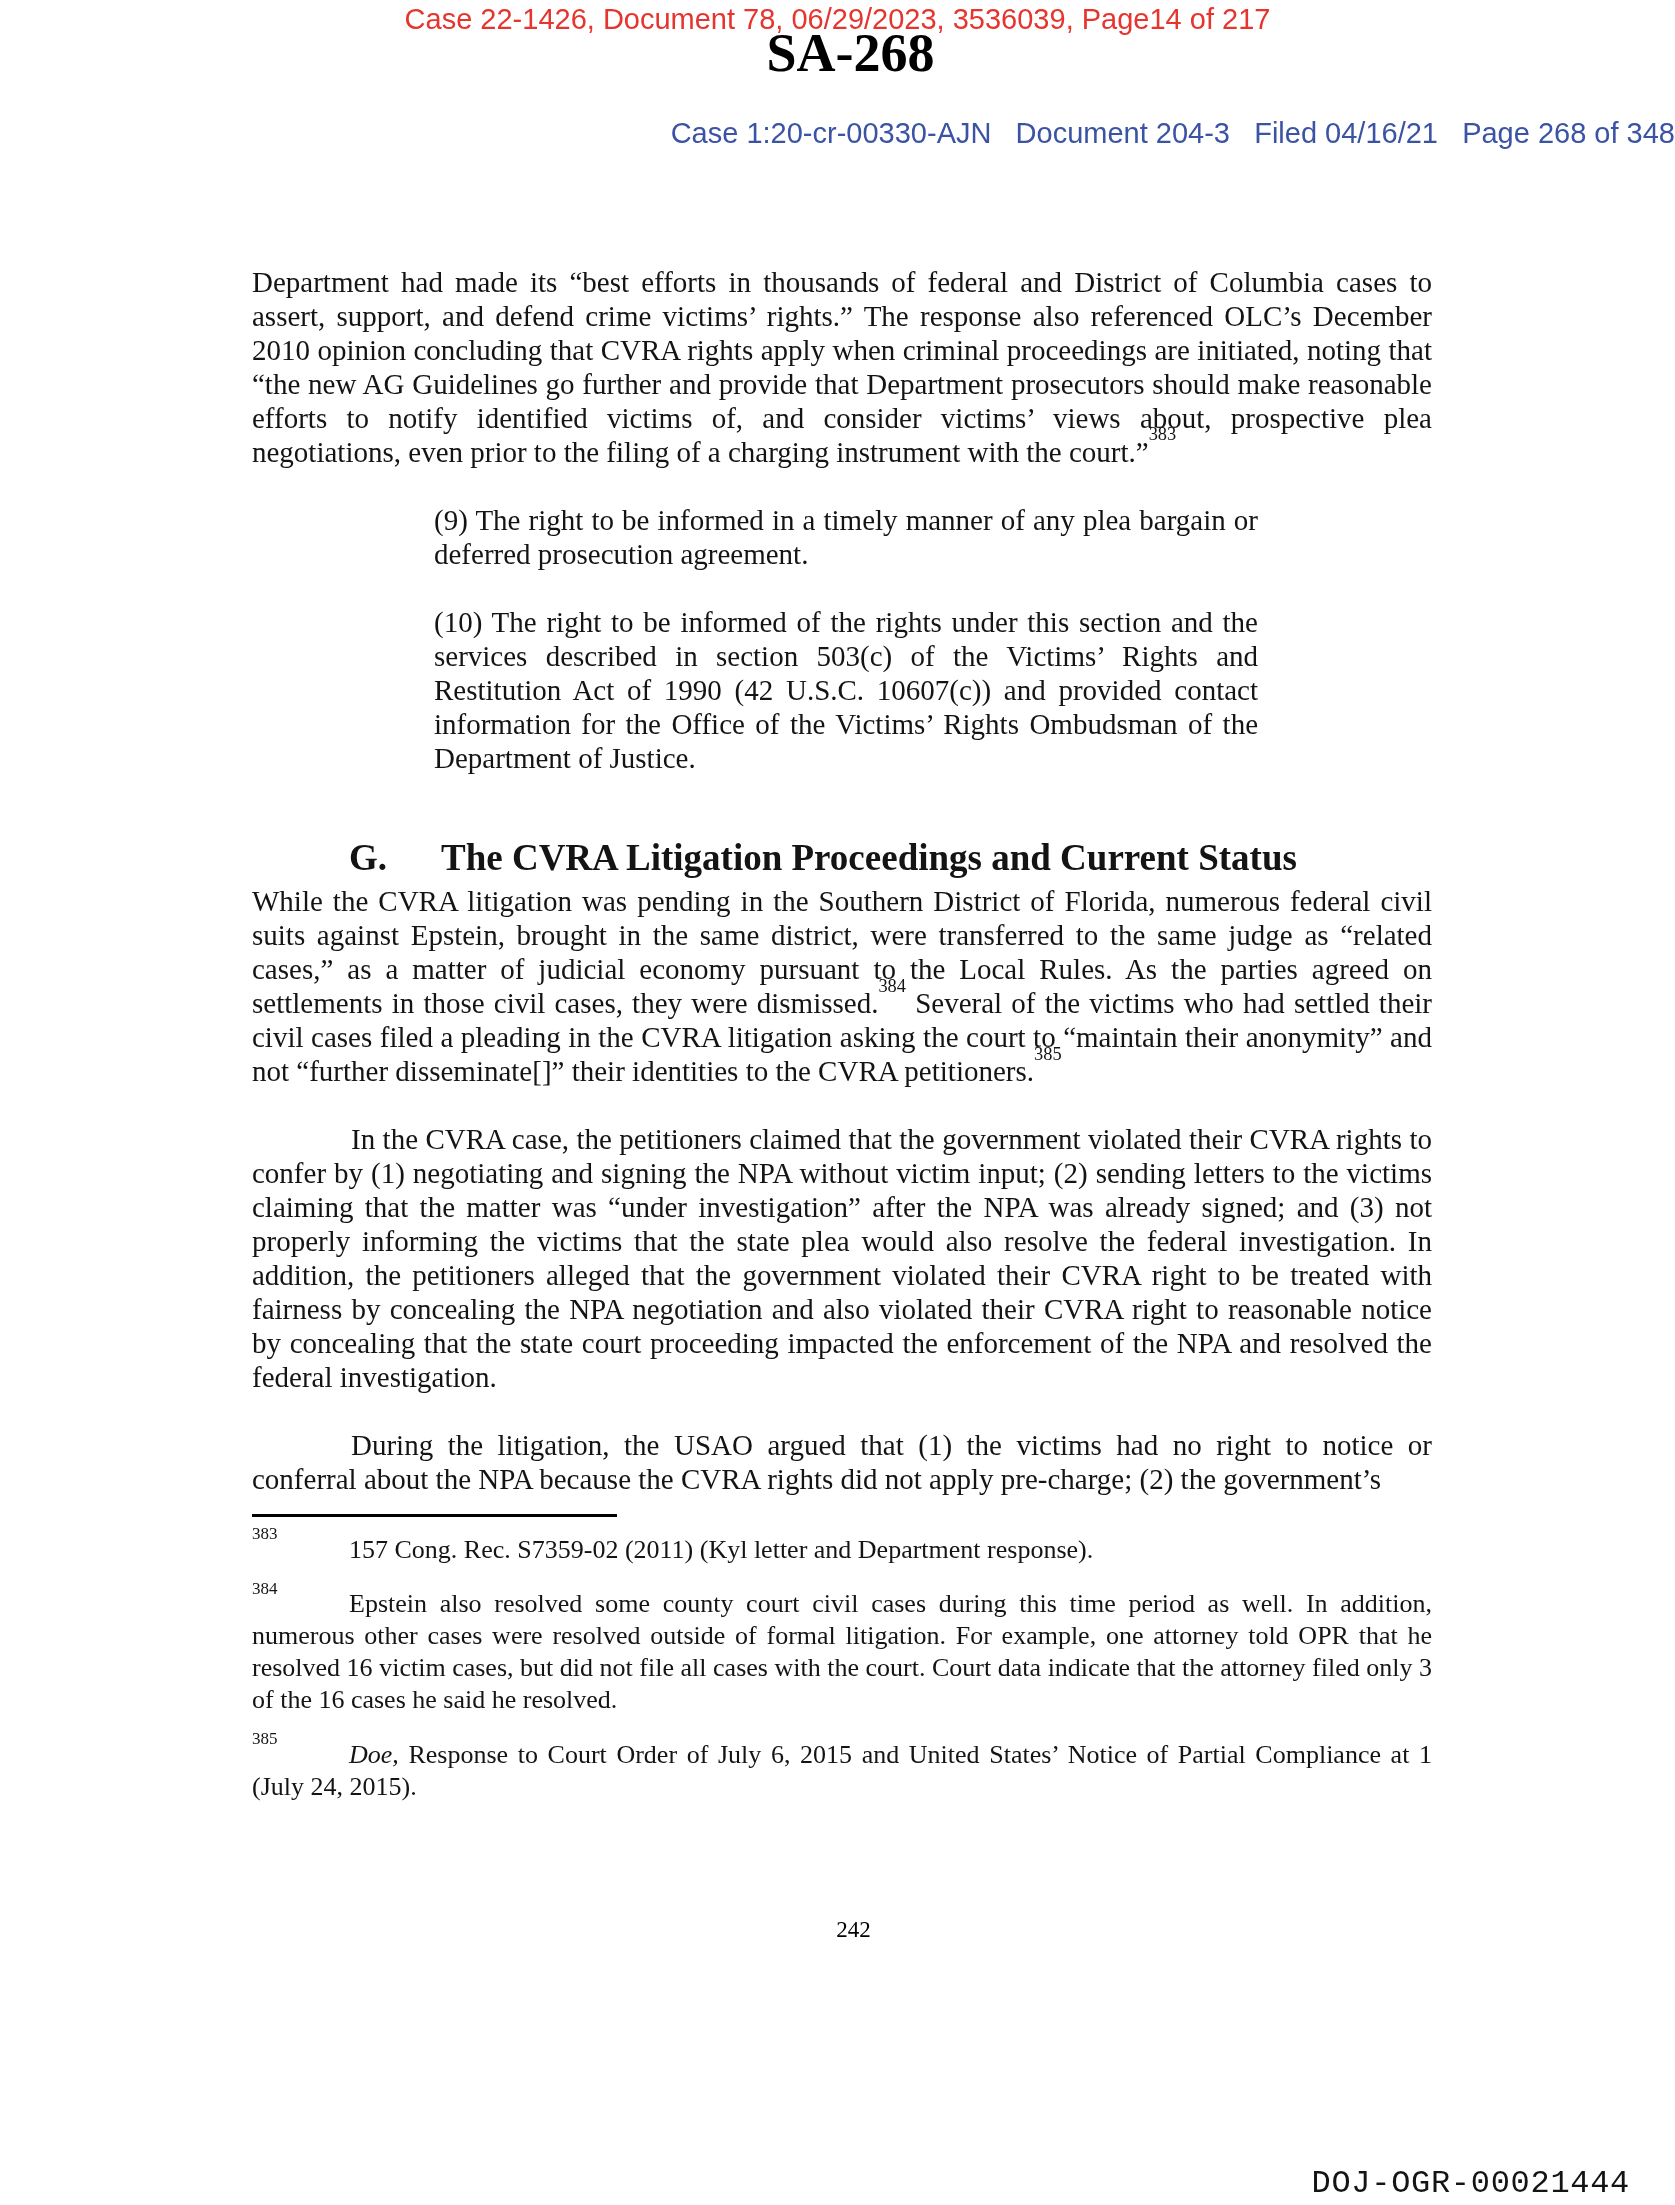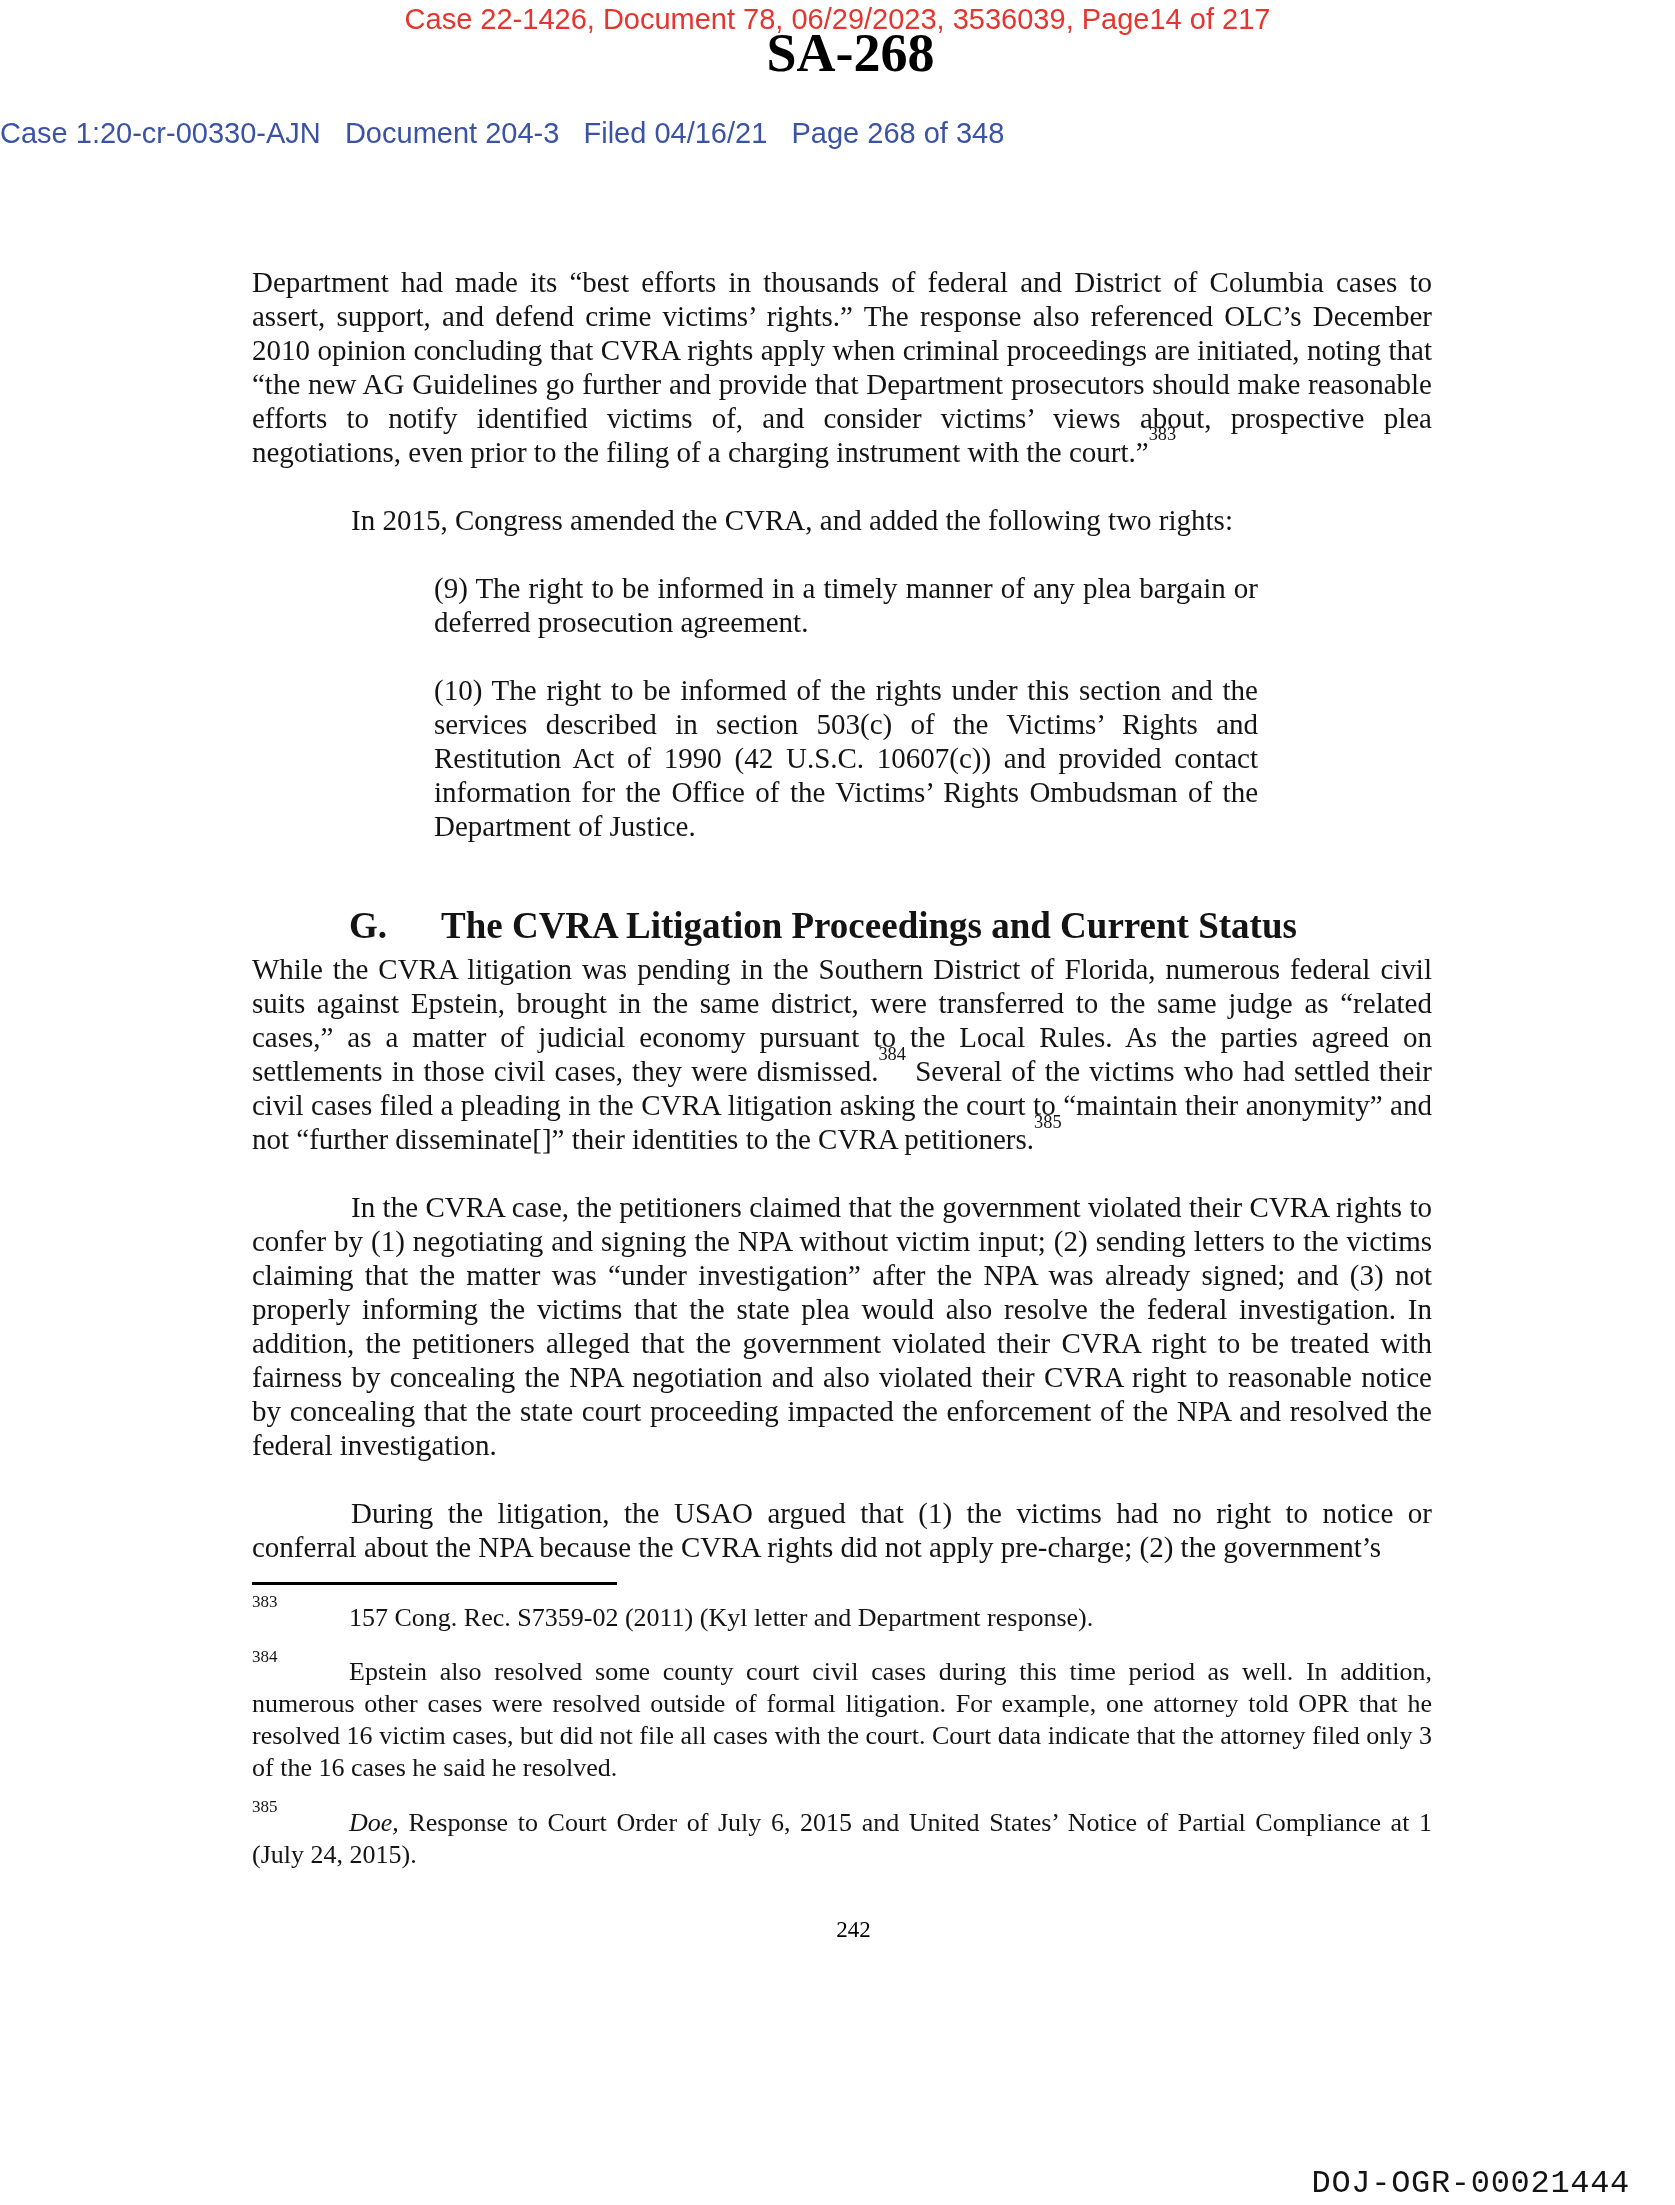--- a/index.html
+++ b/index.html
@@ -29,21 +29,21 @@
     margin-top: -10.5px;
     text-align: center;
     font-weight: bold;
     font-size: 54px;
     line-height: 54px;
     color: #000000;
     padding-left: 26px;
   }
   .stamp-district {
     margin-top: 37px;
-    text-align: left;
+    text-align: right;
     font-family: "Liberation Sans", sans-serif;
     font-size: 29px;
     line-height: 32px;
     color: var(--stamp-blue, #3a53a4);
     white-space: pre;
   }
 
   
   .content {
     margin: 116px 243px 0 252px;
@@ -120,21 +120,20 @@
   <div class="stamp-appellate">Case 22-1426, Document 78, 06/29/2023, 3536039, Page14 of 217</div>
 
   <div class="sa-number">SA-268</div>
 
   <div class="stamp-district">Case 1:20-cr-00330-AJN   Document 204-3   Filed 04/16/21   Page 268 of 348</div>
 
   <div class="content">
 
     <p class="para first"><span>Department had made its “best efforts in thousands of federal and District of Columbia cases to assert, support, and defend crime victims’ rights.”  The response also referenced OLC’s December 2010 opinion concluding that CVRA rights apply when criminal proceedings are initiated, noting that “the new AG Guidelines go further and provide that Department prosecutors should make reasonable efforts to notify identified victims of, and consider victims’ views about, prospective plea negotiations, even prior to the filing of a charging instrument with the court.”</span><sup class="body-ref">383</sup></p>
 
-    <p class="para">In 2015, Congress amended the CVRA, and added the following two rights:</p>
 
     <p class="para quote">(9) The right to be informed in a timely manner of any plea bargain or deferred prosecution agreement.</p>
 
     <p class="para quote">(10) The right to be informed of the rights under this section and the services described in section 503(c) of the Victims’ Rights and Restitution Act of 1990 (42 U.S.C. 10607(c)) and provided contact information for the Office of the Victims’ Rights Ombudsman of the Department of Justice.</p>
 
     <h2 class="heading"><span class="h-label">G.</span><span>The CVRA Litigation Proceedings and Current Status</span></h2>
 
     <p class="para first"><span class="para-indent-span">While the CVRA litigation was pending in the Southern District of Florida, numerous federal civil suits against Epstein, brought in the same district, were transferred to the same judge as “related cases,” as a matter of judicial economy pursuant to the Local Rules.  As the parties agreed on settlements in those civil cases, they were dismissed.</span><sup class="body-ref">384</sup><span>  Several of the victims who had settled their civil cases filed a pleading in the CVRA litigation asking the court to “maintain their anonymity” and not “further disseminate[]” their identities to the CVRA petitioners.</span><sup class="body-ref">385</sup></p>
 
     <p class="para">In the CVRA case, the petitioners claimed that the government violated their CVRA rights to confer by (1) negotiating and signing the NPA without victim input; (2) sending letters to the victims claiming that the matter was “under investigation” after the NPA was already signed; and (3) not properly informing the victims that the state plea would also resolve the federal investigation.  In addition, the petitioners alleged that the government violated their CVRA right to be treated with fairness by concealing the NPA negotiation and also violated their CVRA right to reasonable notice by concealing that the state court proceeding impacted the enforcement of the NPA and resolved the federal investigation.</p>

